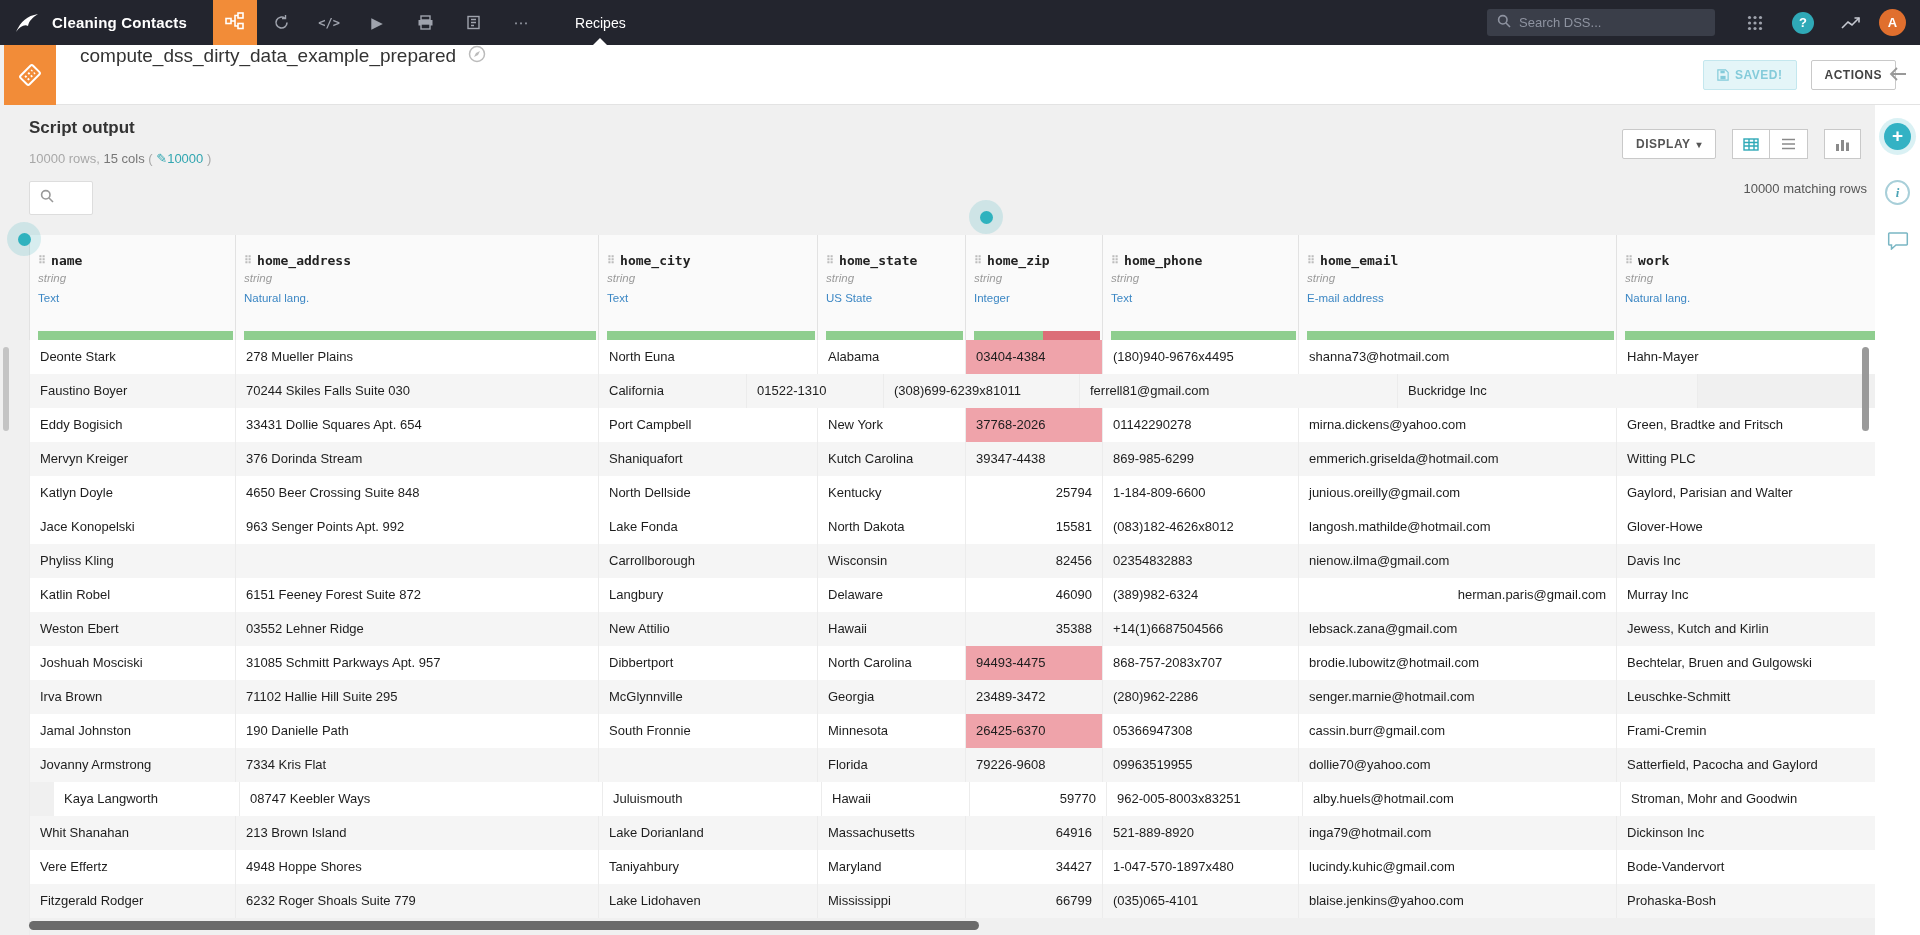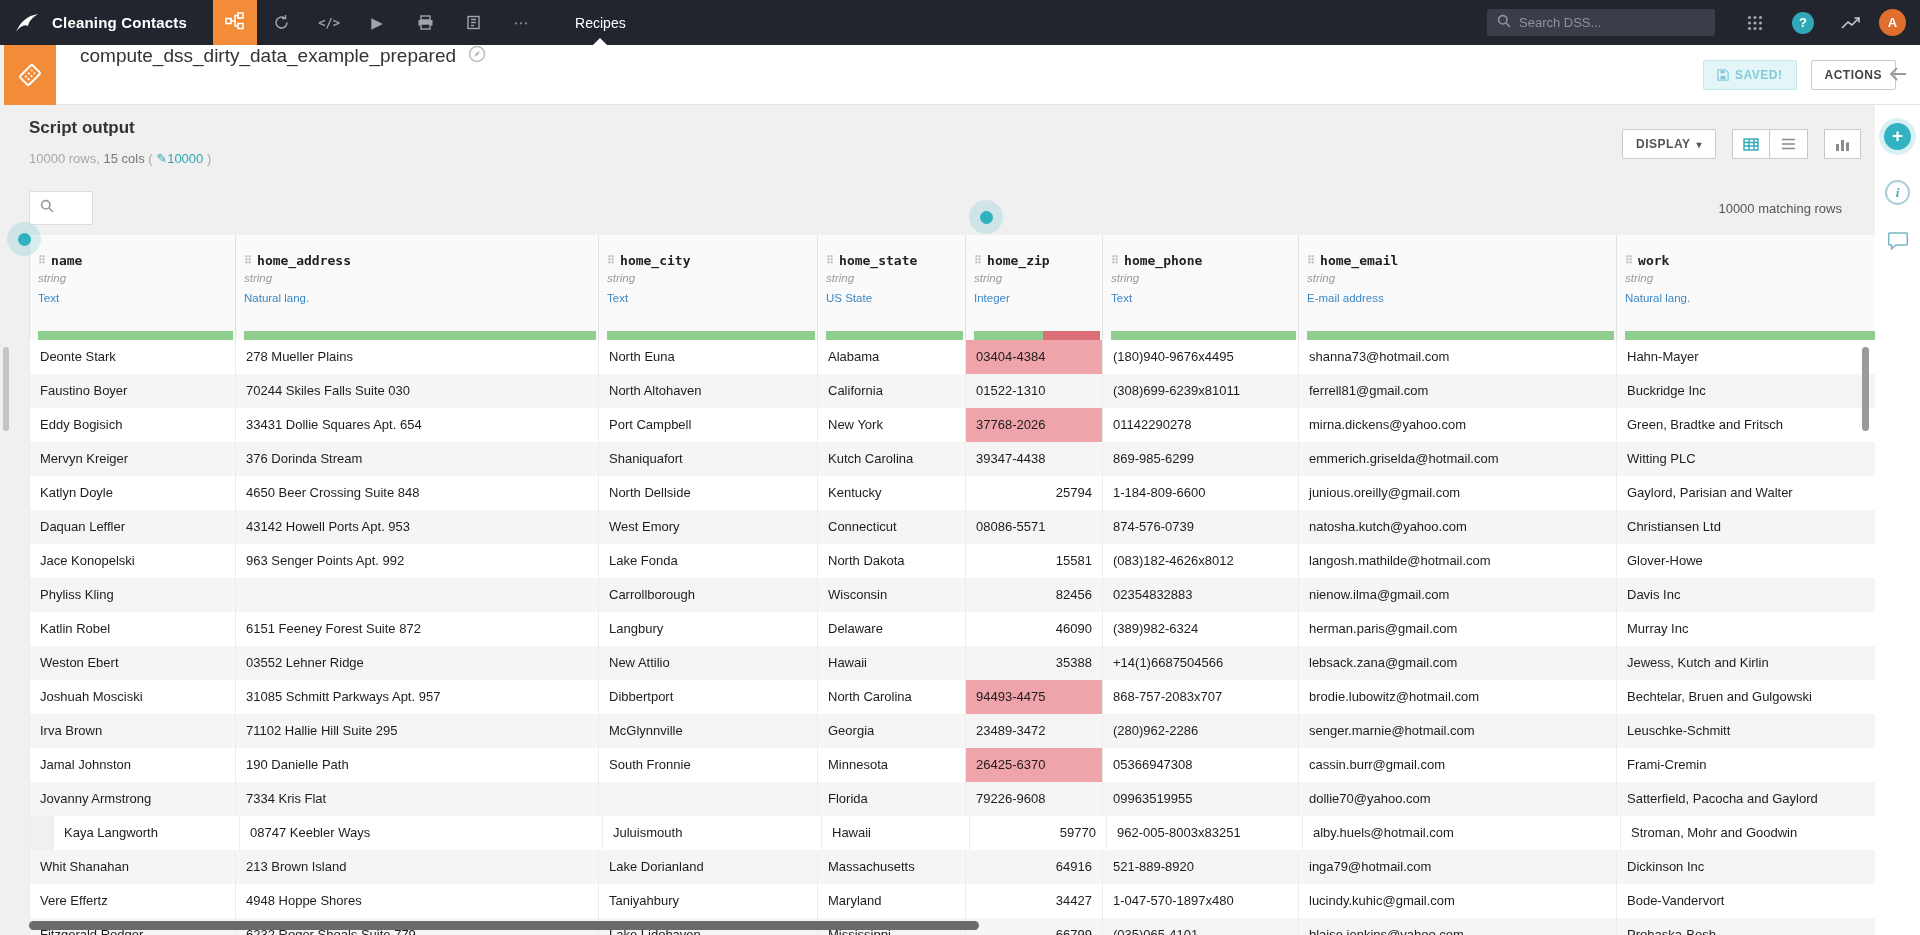--- a/index.html
+++ b/index.html
@@ -53,21 +53,21 @@
   .output-stats .edited { color:#31A6B0; cursor:pointer; }
   .output-controls { position:absolute; top:24px; right:14px; display:flex; align-items:center; gap:16px; }
   .btn-display { background:#fff; border:1px solid #c9c9c9; color:#555; }
   .view-group { display:flex; }
   .view-btn { width:38px; height:30px; background:#fff; border:1px solid #c9c9c9; display:flex; align-items:center; justify-content:center; cursor:pointer; }
   .view-btn + .view-btn { border-left:none; }
   .chart-btn { width:37px; height:30px; background:#fff; border:1px solid #c9c9c9; display:flex; align-items:center; justify-content:center; cursor:pointer; }
 
   
   .table-panel { position:absolute; top:76px; left:29px; right:0; bottom:0; }
-  .table-toolbar { position:absolute; top:0; left:0; right:0; height:54px; display:flex; align-items:center; justify-content:space-between; padding-right:33px; }
+  .table-toolbar { position:absolute; top:0; left:0; right:0; height:54px; display:flex; justify-content:space-between; padding-right:8px; }
   .mini-search { width:64px; height:34px; background:#fff; border:1px solid #ddd; border-radius:2px; display:flex; align-items:center; padding-left:10px; color:#999; cursor:text; }
   .matching-rows { font-size:13px; color:#555; font-weight:500; }
 
   .grid-header { position:absolute; top:54px; left:0; right:0; height:105px; display:flex; overflow:hidden; background:#fafafa; border-left:1px solid #e2e2e2; }
   .col-head { flex:0 0 auto; display:flex; flex-direction:column; border-right:1px solid #e2e2e2; padding:13px 0 0 8px; cursor:pointer; }
   .col-name { font-family:"DejaVu Sans Mono", monospace; font-weight:700; font-size:13px; color:#222; white-space:nowrap; overflow:hidden; height:24px; display:flex; align-items:center; }
   .drag { color:#bdbdbd; font-size:11px; margin-right:5px; }
   .col-type { font-size:11.5px; color:#9a9a9a; height:20px;font-style:italic; }
   .col-meaning { font-size:11.5px; color:#3C87C4; height:20px; cursor:pointer; }
   .col-bar { margin-top:auto; height:9px; display:flex; padding-right:2px; }
@@ -366,21 +366,20 @@
             <div class="td" style="width: 219px;">North Euna</div>
             <div class="td" style="width: 148px;">Alabama</div>
             <div class="td invalid" style="width: 137px;">03404-4384</div>
             <div class="td" style="width: 196px;">(180)940-9676x4495</div>
             <div class="td" style="width: 318px;">shanna73@hotmail.com</div>
             <div class="td" style="width: 300px;">Hahn-Mayer</div>
           </div>
           <div class="tr alt">
             <div class="td" style="width: 206px;">Faustino Boyer</div>
             <div class="td" style="width: 363px;">70244 Skiles Falls Suite 030</div>
-            <div class="td" style="width: 219px;">North Altohaven</div>
             <div class="td" style="width: 148px;">California</div>
             <div class="td invalid" style="width: 137px;">01522-1310</div>
             <div class="td" style="width: 196px;">(308)699-6239x81011</div>
             <div class="td" style="width: 318px;">ferrell81@gmail.com</div>
             <div class="td" style="width: 300px;">Buckridge Inc</div>
           </div>
           <div class="tr">
             <div class="td" style="width: 206px;">Eddy Bogisich</div>
             <div class="td" style="width: 363px;">33431 Dollie Squares Apt. 654</div>
             <div class="td" style="width: 219px;">Port Campbell</div>
@@ -403,30 +402,20 @@
           <div class="tr">
             <div class="td" style="width: 206px;">Katlyn Doyle</div>
             <div class="td" style="width: 363px;">4650 Beer Crossing Suite 848</div>
             <div class="td" style="width: 219px;">North Dellside</div>
             <div class="td" style="width: 148px;">Kentucky</div>
             <div class="td num" style="width: 137px;">25794</div>
             <div class="td" style="width: 196px;">1-184-809-6600</div>
             <div class="td" style="width: 318px;">junious.oreilly@gmail.com</div>
             <div class="td" style="width: 300px;">Gaylord, Parisian and Walter</div>
           </div>
-          <div class="tr alt">
-            <div class="td" style="width: 206px;">Daquan Leffler</div>
-            <div class="td" style="width: 363px;">43142 Howell Ports Apt. 953</div>
-            <div class="td" style="width: 219px;">West Emory</div>
-            <div class="td" style="width: 148px;">Connecticut</div>
-            <div class="td invalid" style="width: 137px;">08086-5571</div>
-            <div class="td" style="width: 196px;">874-576-0739</div>
-            <div class="td" style="width: 318px;">natosha.kutch@yahoo.com</div>
-            <div class="td" style="width: 300px;">Christiansen Ltd</div>
-          </div>
           <div class="tr">
             <div class="td" style="width: 206px;">Jace Konopelski</div>
             <div class="td" style="width: 363px;">963 Senger Points Apt. 992</div>
             <div class="td" style="width: 219px;">Lake Fonda</div>
             <div class="td" style="width: 148px;">North Dakota</div>
             <div class="td num" style="width: 137px;">15581</div>
             <div class="td" style="width: 196px;">(083)182-4626x8012</div>
             <div class="td" style="width: 318px;">langosh.mathilde@hotmail.com</div>
             <div class="td" style="width: 300px;">Glover-Howe</div>
           </div>
@@ -440,21 +429,21 @@
             <div class="td" style="width: 318px;">nienow.ilma@gmail.com</div>
             <div class="td" style="width: 300px;">Davis Inc</div>
           </div>
           <div class="tr">
             <div class="td" style="width: 206px;">Katlin Robel</div>
             <div class="td" style="width: 363px;">6151 Feeney Forest Suite 872</div>
             <div class="td" style="width: 219px;">Langbury</div>
             <div class="td" style="width: 148px;">Delaware</div>
             <div class="td num" style="width: 137px;">46090</div>
             <div class="td" style="width: 196px;">(389)982-6324</div>
-            <div class="td" style="width: 318px;">herman.paris@gmail.com</div>
+            <div class="td" style="width: 318px; text-align: right;">herman.paris@gmail.com</div>
             <div class="td" style="width: 300px;">Murray Inc</div>
           </div>
           <div class="tr alt">
             <div class="td" style="width: 206px;">Weston Ebert</div>
             <div class="td" style="width: 363px;">03552 Lehner Ridge</div>
             <div class="td" style="width: 219px;">New Attilio</div>
             <div class="td" style="width: 148px;">Hawaii</div>
             <div class="td num" style="width: 137px;">35388</div>
             <div class="td" style="width: 196px;">+14(1)6687504566</div>
             <div class="td" style="width: 318px;">lebsack.zana@gmail.com</div>

